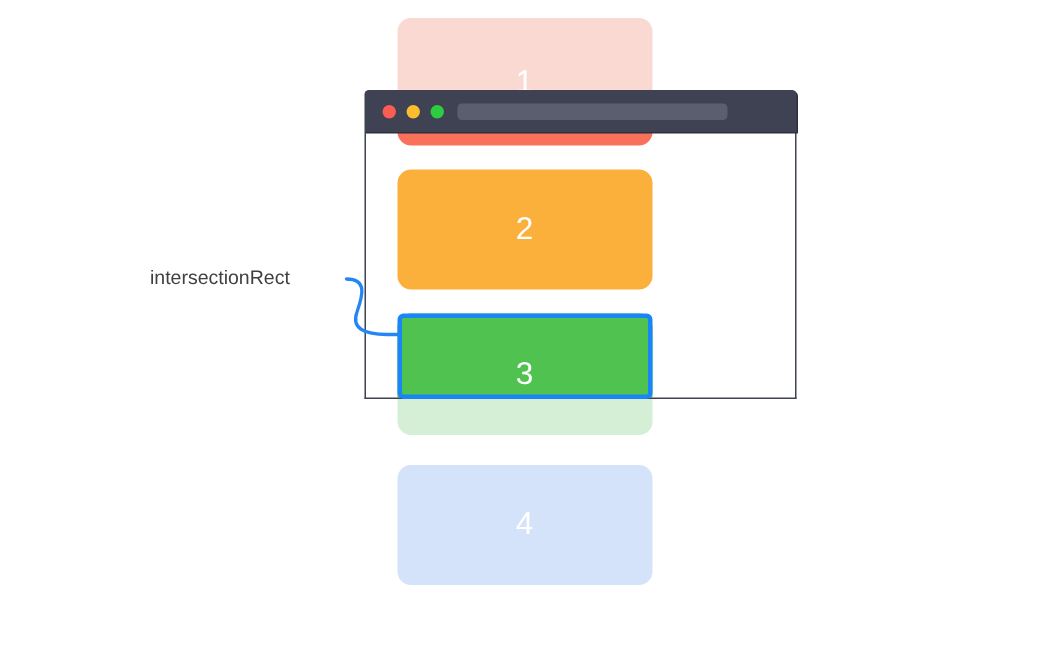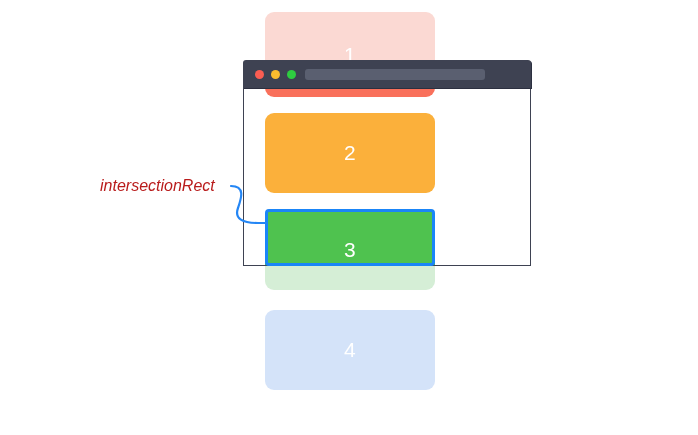--- a/index.html
+++ b/index.html
@@ -93,25 +93,24 @@
     width:170px;height:57px;
     border:3px solid #1a85f7;
     border-radius:4px;
     box-sizing:border-box;
   }
 
   
   #callout-label{
     position:absolute;
     left:100px;top:177px;
-    color:#b91c1c;
-    font-size:16px;
+    color:#404040;
+    font-size:13px;
     white-space:nowrap;
     user-select:none;
-    font-style:italic;
   }
   #leader{
     position:absolute;left:0;top:0;width:698px;height:435px;
     pointer-events:none;
   }
 </style>
 </head>
 <body>
 
 <div id="stage">

